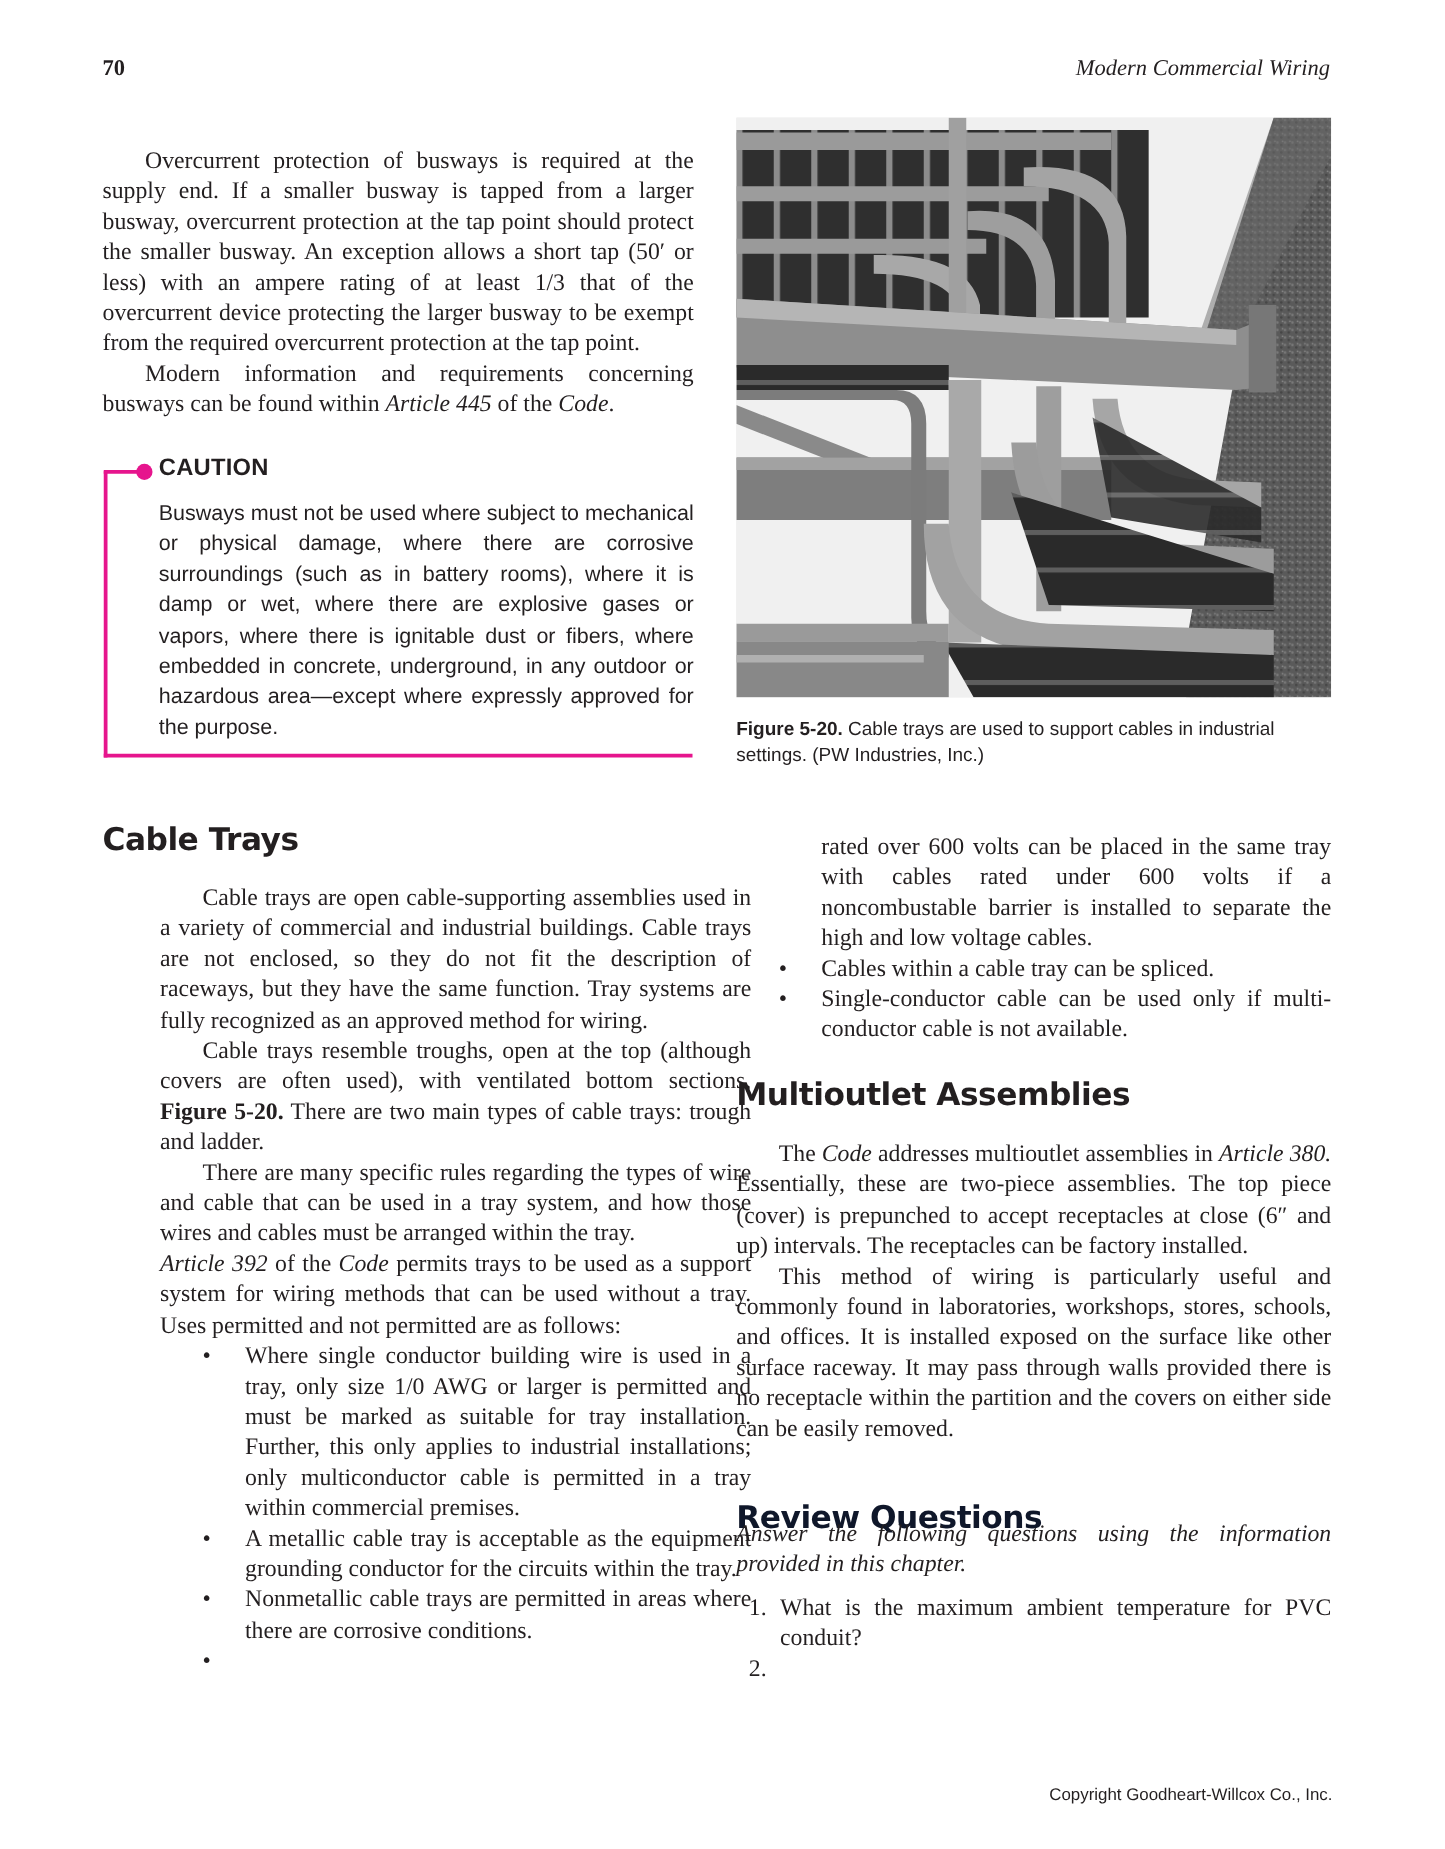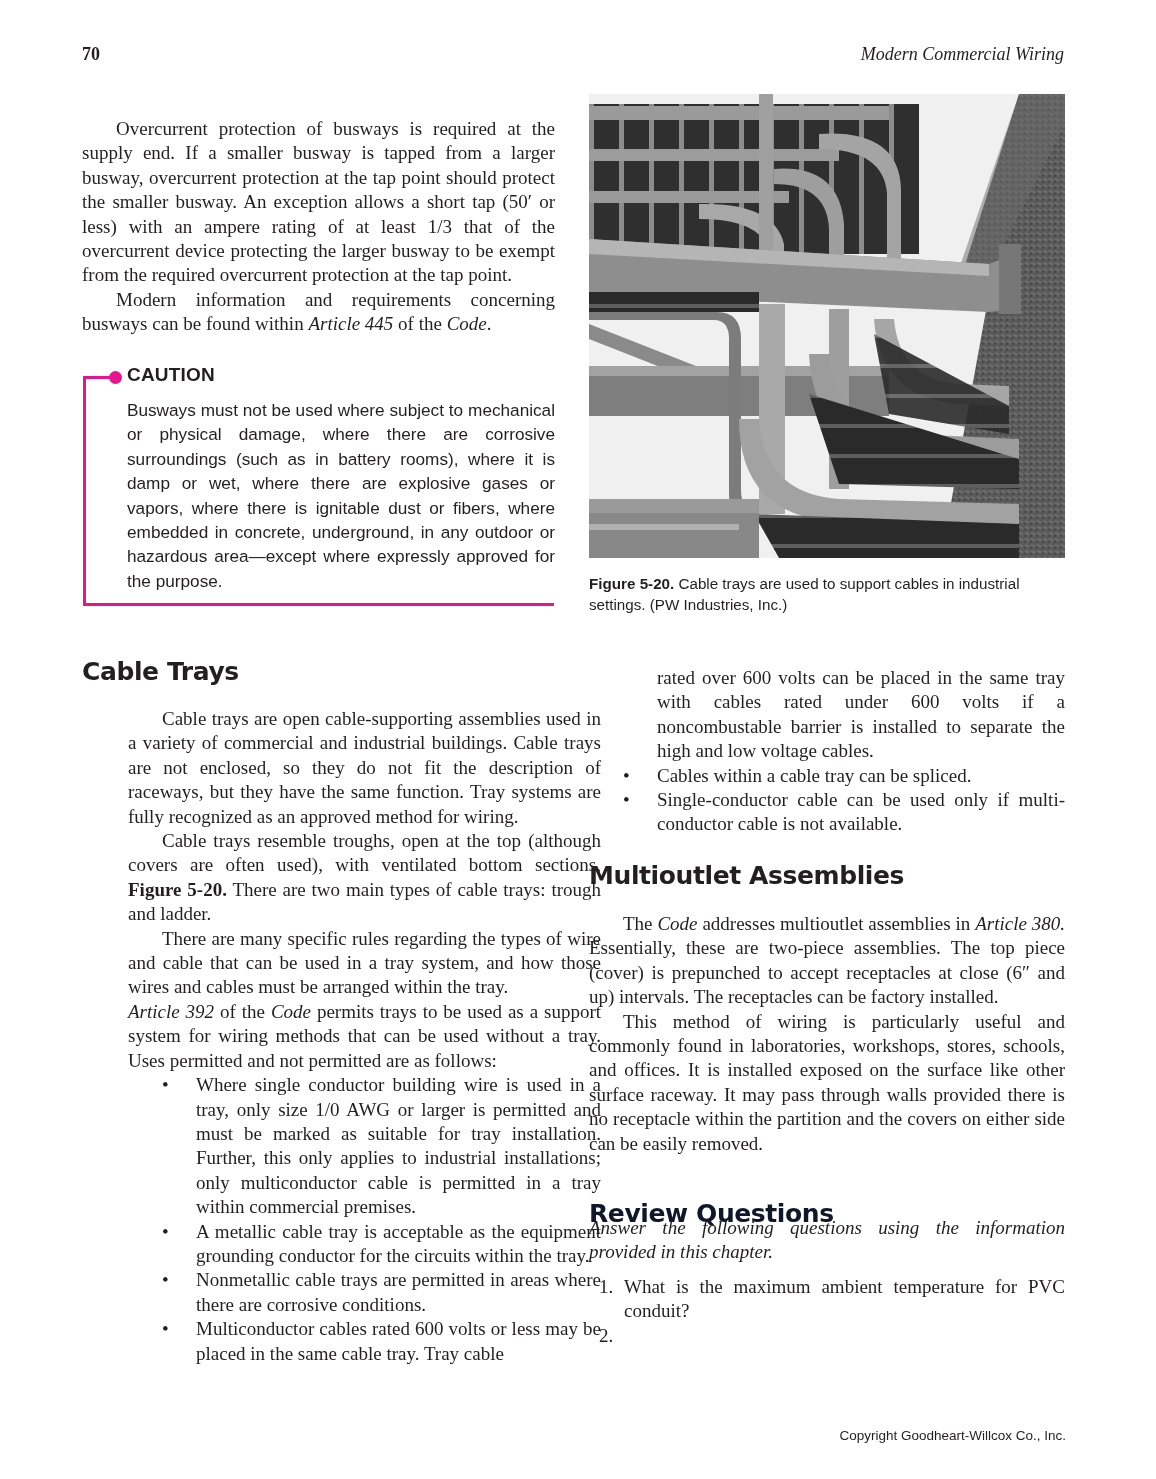--- a/index.html
+++ b/index.html
@@ -142,21 +142,21 @@
 <div class="h2 h2-cable hdsans">Cable Trays</div>
 
 <div class="col col-left-main serif">
   <p>Cable trays are open cable-supporting assemblies used in a variety of commercial and industrial buildings. Cable trays are not enclosed, so they do not fit the description of raceways, but they have the same function. Tray systems are fully recognized as an approved method for wiring.</p>
   <p><span>Cable trays resemble troughs, open at the top (although covers are often used), with ventilated bottom sections, </span><b>Figure 5-20.</b><span> There are two main types of cable trays: trough and ladder.</span></p>
   <p><span>There are many specific rules regarding the types of wire and cable that can be used in a tray system, and how those wires and cables must be arranged within the tray.</span><br><i>Article 392</i><span> of the </span><i>Code</i><span> permits trays to be used as a support system for wiring methods that can be used without a tray. Uses permitted and not permitted are as follows:</span></p>
   <ul class="bullets">
     <li><span class="bul">•</span><span>Where single conductor building wire is used in a tray, only size 1/0 AWG or larger is permitted and must be marked as suitable for tray installation. Further, this only applies to industrial installa­tions; only multiconductor cable is permitted in a tray within commercial premises.</span></li>
     <li><span class="bul">•</span><span>A metallic cable tray is acceptable as the equip­ment grounding conductor for the circuits within the tray.</span></li>
     <li><span class="bul">•</span><span>Nonmetallic cable trays are permitted in areas where there are corrosive conditions.</span></li>
-    <li><span class="bul">•</span><span>Multiconductor cables rated 600 volts or less may be placed in the same cable tray. Tray cable</span></li>
+    <li><span class="bul">•</span></li>
   </ul>
 </div>
 
 <div class="col col-right-top serif">
   <p class="noindent cont">rated over 600 volts can be placed in the same tray with cables rated under 600 volts if a noncombustable barrier is installed to separate the high and low voltage cables.</p>
   <ul class="bullets">
     <li><span class="bul">•</span><span>Cables within a cable tray can be spliced.</span></li>
     <li><span class="bul">•</span><span>Single-conductor cable can be used only if multi­conductor cable is not available.</span></li>
   </ul>
 </div>

